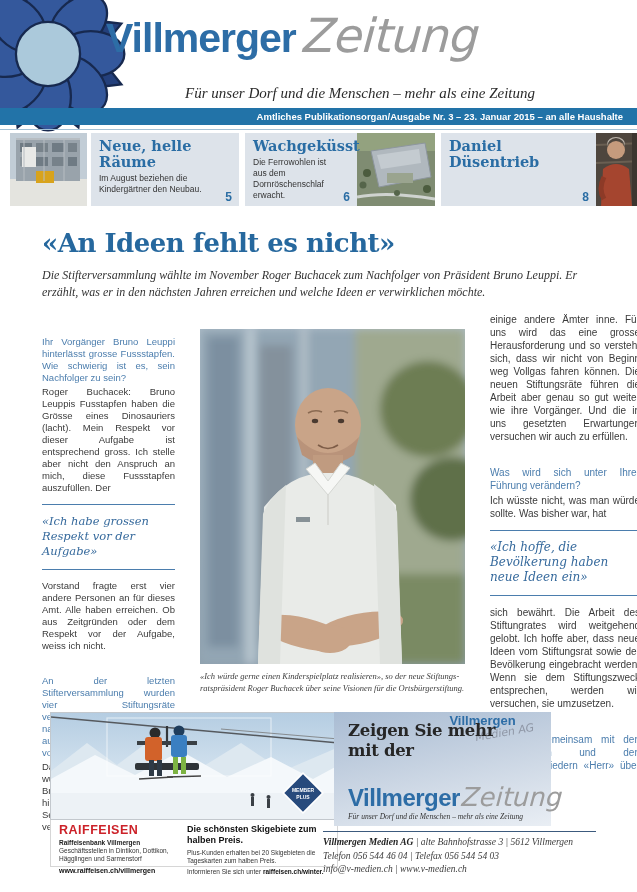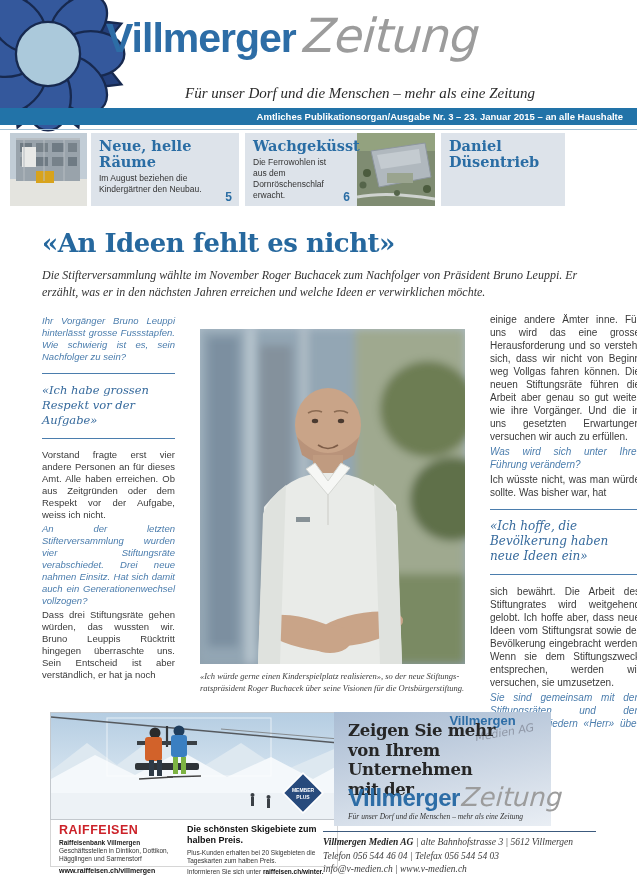--- a/index.html
+++ b/index.html
@@ -17,37 +17,37 @@
            font:italic 15px/1.2 "Liberation Serif",serif;color:#2a2a2a;}
 
   
   .issue-bar{position:absolute;left:0;top:108px;width:637px;height:17px;background:#2273a8;
              text-align:right;font:bold 9.5px/17px "Liberation Sans",sans-serif;color:#fff;
              padding-right:0;box-sizing:border-box;}
   .issue-bar span{padding-right:14px;}
   .hairline{position:absolute;left:0;top:129px;width:637px;height:1px;background:#a3c0d4;}
 
   
-  .teasers{position:absolute;left:10px;top:133px;width:555px;height:73px;display:flex;overflow:hidden;}
+  .teasers{position:absolute;left:10px;top:133px;width:627px;height:73px;display:flex;overflow:hidden;}
   .tphoto{height:73px;flex:none;}
   .tbox{height:73px;flex:none;background:#dde3ea;position:relative;box-sizing:border-box;padding:5px 7px 4px 8px;}
   .tbox h3{margin:0 0 3px 0;font:bold 14.5px/16px "DejaVu Serif",serif;color:#2a6da4;}
   .tbox p{margin:0;font:8.5px/11px "Liberation Sans",sans-serif;color:#333;width:90%;}
   .tpage{position:absolute;right:7px;bottom:3px;font:bold 12px/12px "Liberation Sans",sans-serif;color:#2a6da4;}
 
   
   .article{position:absolute;left:42px;top:228px;width:567px;}
   .article h1{margin:0;font:bold 26px/30px "DejaVu Serif",serif;color:#26689e;letter-spacing:-0.5px;}
   .lead{margin:9px 0 0 0;font:italic 12px/17px "Liberation Serif",serif;color:#333;width:562px;}
   .cols{margin-top:12px;display:flex;gap:9px;}
   .col-left{width:133px;flex:none;}
   .col-right{width:150px;flex:none;}
   .col-right .para{font-size:10px;line-height:13px;}
   .para{font:9.5px/12px "Liberation Sans",sans-serif;text-align:justify;color:#3a3a3a;margin:0 0 2px 0;}
-  .para.question{font-style:italic;color:#4b7dad;margin-top:2px;margin-bottom:2px;}
+  .para.question{color:#4b7dad;margin-top:23px;margin-bottom:2px;}
   .para.pullquote{margin:10px 0;padding:9px 0 10px 0;border-top:1px solid #4b7dad;border-bottom:1px solid #4b7dad;
                   font:italic 11.5px/15px "DejaVu Serif",serif;color:#35699c;text-align:left;}
   .col-right .para.pullquote{font-size:12px;}
   figure.photo-fig{margin:16px;width:265px;flex:none;}
   .photo-frame{width:265px;height:335px;overflow:hidden;background:#9aa7ad;}
   figcaption{margin-top:6px;font:italic 8.5px/12px "Liberation Serif",serif;color:#3d3d3d;}
 
   
   .ad-rf{position:absolute;left:30px;top:712px;width:290px;padding-left:20px;}
   .ski{width:288px;height:106px;border:1px solid #c3c8cd;display:block;}
@@ -190,20 +190,21 @@
       </svg>
     </div>
   </div>
 
   <main class="article">
     <h1>«An Ideen fehlt es nicht»</h1>
     <p class="lead">Die Stifterversammlung wählte im November Roger Buchacek zum Nachfolger von Präsident Bruno Leuppi. Er erzählt, was er in den nächsten Jahren erreichen und welche Ideen er verwirklichen möchte.</p>
     <div class="cols">
       <div class="col col-left">
           <div class="para question">Ihr Vorgänger Bruno Leuppi hinterlässt grosse Fussstapfen. Wie schwierig ist es, sein Nachfolger zu sein?</div>
+          <div class="para answer">Roger Buchacek: Bruno Leuppis Fusstapfen haben die Grösse eines Dinosauriers (lacht). Mein Respekt vor dieser Aufgabe ist entsprechend gross. Ich stelle aber nicht den Anspruch an mich, diese Fussstapfen auszufüllen. Der</div>
           <div class="para pullquote">«Ich habe grossen Respekt vor der Aufgabe»</div>
           <div class="para answer">Vorstand fragte erst vier andere Personen an für dieses Amt. Alle haben erreichen. Ob aus Zeitgründen oder dem Respekt vor der Aufgabe, weiss ich nicht.</div>
           <div class="para question">An der letzten Stifterversammlung wurden vier Stiftungsräte verabschiedet. Drei neue nahmen Einsitz. Hat sich damit auch ein Generationenwechsel vollzogen?</div>
           <div class="para answer">Dass drei Stiftungsräte gehen würden, das wussten wir. Bruno Leuppis Rücktritt hingegen überraschte uns. Sein Entscheid ist aber verständlich, er hat ja noch</div>
         </div>
       <figure class="photo-fig">
         <div class="photo-frame">
           <svg width="265" height="335" viewBox="0 0 265 335">
             <defs>
               <filter id="blur1" x="-20%" y="-20%" width="140%" height="140%">
@@ -321,21 +322,20 @@
     </div>
   </section>
 
   <section class="ad-vm">
     <div class="vm-logo">
       <div class="vm-logo-1">Villmergen</div>
       <div class="vm-logo-2">Medien AG</div>
     </div>
     <div class="vm-headline">
       <div>Zeigen Sie mehr</div>
-      <div>von Ihrem Unternehmen</div>
       <div>mit der</div>
     </div>
     <div class="vm-paperlogo">
       <span class="vm-pl-main">Villmerger</span>
       <span class="vm-pl-script">Zeitung</span>
     </div>
     <div class="vm-tagline">Für unser Dorf und die Menschen – mehr als eine Zeitung</div>
   </section>
 
   <footer class="footer">

